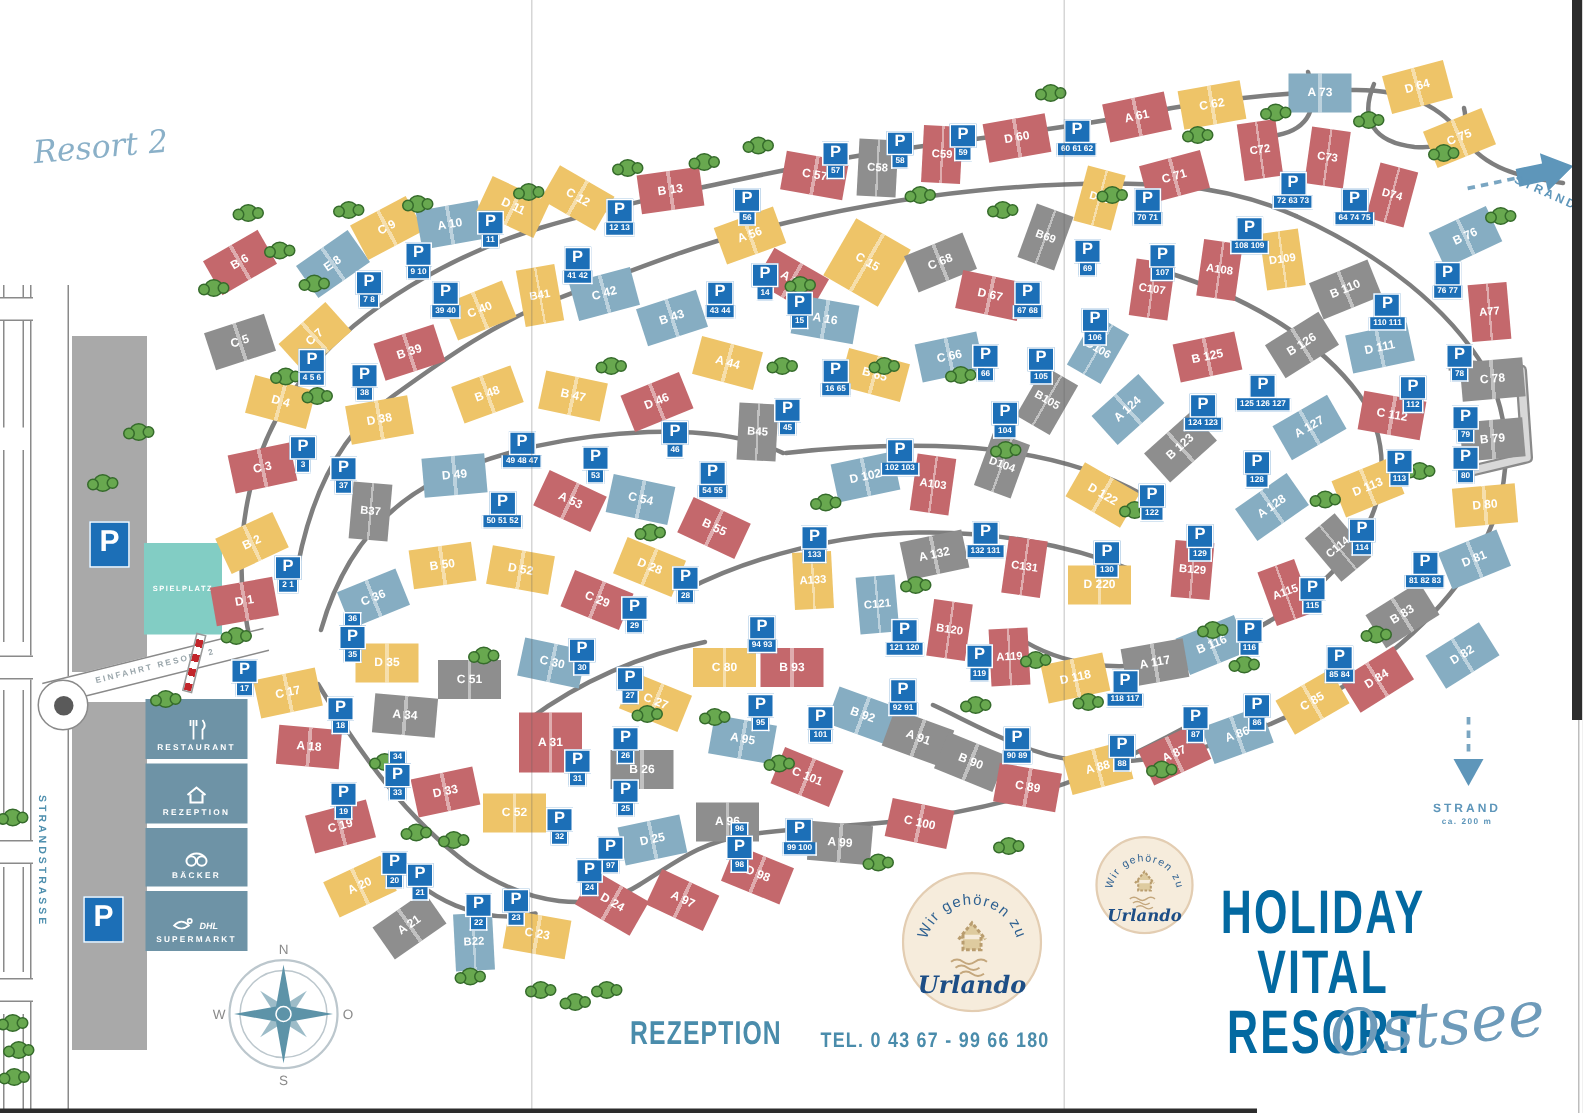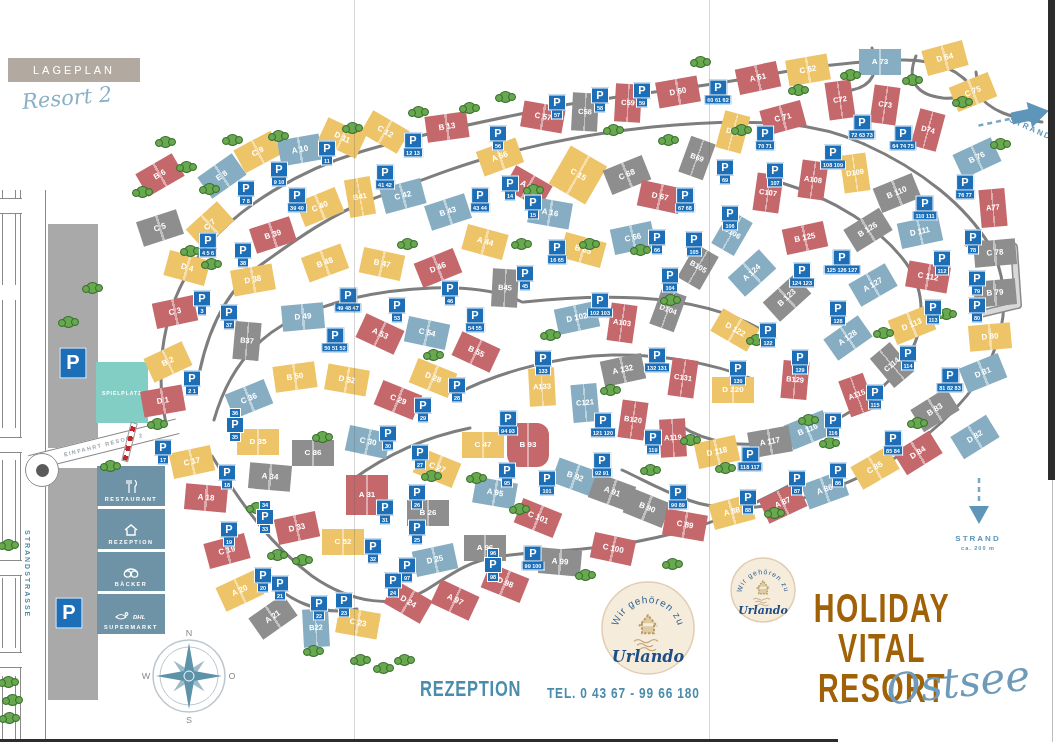--- a/index.html
+++ b/index.html
@@ -46,21 +46,21 @@
     display:flex;align-items:center;justify-content:center;font-size:11px;letter-spacing:3px;z-index:9}
   .resort2{position:absolute;left:22px;top:86px;font-family:"DejaVu Serif",serif;font-style:italic;
     font-size:21px;color:#8ab0c8;transform:rotate(-5deg);z-index:9}
   .spielplatz{position:absolute;left:96px;top:362px;width:52px;height:61px;background:#82cdc4;z-index:2;
     display:flex;align-items:center;justify-content:center;color:#fff;font-size:5px;font-weight:bold;letter-spacing:1px}
   .strandstrasse{position:absolute;left:24px;top:530px;height:190px;z-index:3;color:#4e8fae;
     font-size:7px;font-weight:bold;letter-spacing:2px;writing-mode:vertical-rl}
   .legend-block{position:absolute;left:97px;width:68px;background:#6e93a6;z-index:3;color:#fff;
     display:flex;flex-direction:column;align-items:center;justify-content:flex-end;padding-bottom:4px;box-sizing:border-box}
   .legend-block .lbl{font-size:5.5px;font-weight:bold;letter-spacing:1.5px;margin-top:2px}
-  .title{position:absolute;left:742px;top:588px;width:280px;text-align:center;color:#a16207;z-index:9}
+  .title{position:absolute;left:742px;top:588px;width:280px;text-align:center;color:#0369a1;z-index:9}
   .title .t1,.title .t2{font-size:41px;font-weight:bold;letter-spacing:2px;line-height:40px;transform:scaleX(.70);transform-origin:center}
   .ostsee{position:absolute;left:886px;top:658px;font-family:"DejaVu Serif",serif;font-style:italic;
     font-size:42px;color:#6e9bba;transform:rotate(-6deg);z-index:10}
   .reception{position:absolute;left:420px;top:676px;z-index:9;display:flex;align-items:flex-end;color:#4a8cab;white-space:nowrap}
   .reception .r1{font-size:22px;font-weight:bold;letter-spacing:1px;transform:scaleX(.75);transform-origin:left bottom}
   .reception .r2{font-size:14px;font-weight:bold;letter-spacing:1px;transform:scaleX(.85);transform-origin:left bottom;margin-left:-8px;margin-bottom:1px}
   .strandtop-txt{position:absolute;left:1008px;top:124px;color:#5e96ba;font-size:8px;font-weight:bold;
     letter-spacing:2px;transform:rotate(24deg);z-index:9}
   .strandbot{position:absolute;left:948px;top:534px;width:60px;text-align:center;color:#5e96ba;z-index:9}
   .strandbot .s1{font-size:8px;font-weight:bold;letter-spacing:2px}
@@ -112,21 +112,20 @@
   <div class="graylot" style="left:48px;top:224px;width:50px;height:224px"></div>
   <div class="graylot" style="left:48px;top:468px;width:50px;height:232px"></div>
   <div class="entrance">
     <span>EINFAHRT RESORT 2</span>
   </div>
   <div class="roundabout">
       <i></i>
     </div>
   <div class="barrier"></div>
 
-  <div class="lageplan">LAGEPLAN</div>
   <div class="resort2">Resort 2</div>
 
   <div class="spielplatz">SPIELPLATZ</div>
   <div class="strandstrasse">STRANDSTRASSE</div>
   <div id="legend-col">
       <div class="legend-block" style="top: 466px; height: 40px;">
         <svg width="16" height="15" viewBox="0 0 16 15">
           <g stroke="#fff" stroke-width="1.2" fill="none">
             <path d="M4,1 v4 M6,1 v4 M8,1 v4 M6,5 v9"></path>
             <path d="M12,1 c1.8,2.5 1.8,5 0,6.5 V14"></path>
@@ -194,21 +193,21 @@
       <div class="bld c-yellow" style="width: 42px; height: 26px; left: 382px; top: 264px; transform: translate(-50%, -50%) rotate(12deg);">B 47</div>
       <div class="bld c-yellow" style="width: 42px; height: 26px; left: 253px; top: 280px; transform: translate(-50%, -50%) rotate(-10deg);">D 38</div>
       <div class="bld c-blue" style="width: 42px; height: 26px; left: 303px; top: 317px; transform: translate(-50%, -50%) rotate(-5deg);">D 49</div>
       <div class="bld c-red" style="width: 42px; height: 26px; left: 438px; top: 268px; transform: translate(-50%, -50%) rotate(-22deg);">D 46</div>
       <div class="bld c-red" style="width: 42px; height: 26px; left: 380px; top: 334px; transform: translate(-50%, -50%) rotate(25deg);">A 53</div>
       <div class="bld c-blue" style="width: 42px; height: 26px; left: 427px; top: 333px; transform: translate(-50%, -50%) rotate(12deg);">C 54</div>
       <div class="bld c-red" style="width: 42px; height: 26px; left: 476px; top: 352px; transform: translate(-50%, -50%) rotate(25deg);">B 55</div>
       <div class="bld c-yellow" style="width: 42px; height: 26px; left: 295px; top: 377px; transform: translate(-50%, -50%) rotate(-8deg);">B 50</div>
       <div class="bld c-yellow" style="width: 42px; height: 26px; left: 347px; top: 380px; transform: translate(-50%, -50%) rotate(10deg);">D 52</div>
       <div class="bld c-yellow" style="width: 42px; height: 26px; left: 258px; top: 442px; transform: translate(-50%, -50%) rotate(0deg);">D 35</div>
-      <div class="bld c-gray" style="width: 42px; height: 26px; left: 313px; top: 453px; transform: translate(-50%, -50%) rotate(0deg);">C 86</div>
+      <div class="bld c-gray" style="width: 42px; height: 26px; left: 313px; top: 453px; transform: translate(-50%, -50%) rotate(0deg);">C 51</div>
       <div class="bld c-gray" style="width: 42px; height: 26px; left: 270px; top: 477px; transform: translate(-50%, -50%) rotate(5deg);">A 34</div>
       <div class="bld c-blue" style="width: 42px; height: 26px; left: 368px; top: 442px; transform: translate(-50%, -50%) rotate(12deg);">C 30</div>
       <div class="bld c-red" style="width: 42px; height: 26px; left: 398px; top: 400px; transform: translate(-50%, -50%) rotate(22deg);">C 29</div>
       <div class="bld c-yellow" style="width: 42px; height: 26px; left: 433px; top: 378px; transform: translate(-50%, -50%) rotate(22deg);">D 28</div>
       <div class="bld c-yellow" style="width: 42px; height: 26px; left: 437px; top: 468px; transform: translate(-50%, -50%) rotate(22deg);">C 27</div>
       <div class="bld c-red" style="width: 42px; height: 40px; left: 367px; top: 495px; transform: translate(-50%, -50%) rotate(0deg);">A 31</div>
       <div class="bld c-gray" style="width: 42px; height: 26px; left: 428px; top: 513px; transform: translate(-50%, -50%) rotate(0deg);">B 26</div>
       <div class="bld c-red" style="width: 42px; height: 26px; left: 297px; top: 528px; transform: translate(-50%, -50%) rotate(-12deg);">D 33</div>
       <div class="bld c-yellow" style="width: 42px; height: 26px; left: 343px; top: 542px; transform: translate(-50%, -50%) rotate(0deg);">C 52</div>
       <div class="bld c-blue" style="width: 42px; height: 26px; left: 435px; top: 560px; transform: translate(-50%, -50%) rotate(-12deg);">D 25</div>
@@ -227,22 +226,22 @@
       <div class="bld c-red" style="width: 42px; height: 26px; left: 505px; top: 583px; transform: translate(-50%, -50%) rotate(22deg);">D 98</div>
       <div class="bld c-gray" style="width: 42px; height: 26px; left: 485px; top: 548px; transform: translate(-50%, -50%) rotate(0deg);">A 96</div>
       <div class="bld c-gray" style="width: 42px; height: 26px; left: 560px; top: 562px; transform: translate(-50%, -50%) rotate(5deg);">A 99</div>
       <div class="bld c-red" style="width: 42px; height: 26px; left: 613px; top: 549px; transform: translate(-50%, -50%) rotate(12deg);">C 100</div>
       <div class="bld c-red" style="width: 42px; height: 26px; left: 538px; top: 518px; transform: translate(-50%, -50%) rotate(22deg);">C 101</div>
       <div class="bld c-blue" style="width: 42px; height: 26px; left: 495px; top: 493px; transform: translate(-50%, -50%) rotate(10deg);">A 95</div>
       <div class="bld c-blue" style="width: 42px; height: 26px; left: 575px; top: 477px; transform: translate(-50%, -50%) rotate(20deg);">B 92</div>
       <div class="bld c-gray" style="width: 42px; height: 26px; left: 612px; top: 492px; transform: translate(-50%, -50%) rotate(20deg);">A 91</div>
       <div class="bld c-gray" style="width: 42px; height: 26px; left: 647px; top: 508px; transform: translate(-50%, -50%) rotate(22deg);">B 90</div>
       <div class="bld c-red" style="width: 42px; height: 26px; left: 685px; top: 525px; transform: translate(-50%, -50%) rotate(10deg);">C 89</div>
-      <div class="bld c-red" style="width: 42px; height: 44px; left: 528px; top: 445px; transform: translate(-50%, -50%) rotate(0deg); border-radius: 12px;">B 93</div>
-      <div class="bld c-yellow" style="width: 42px; height: 26px; left: 483px; top: 445px; transform: translate(-50%, -50%) rotate(0deg);">C 47</div>
+      <div class="bld c-red" style="width: 42px; height: 26px; left: 528px; top: 445px; transform: translate(-50%, -50%) rotate(0deg);">B 93</div>
+      <div class="bld c-yellow" style="width: 42px; height: 26px; left: 483px; top: 445px; transform: translate(-50%, -50%) rotate(0deg);">C 80</div>
       <div class="bld c-blue v" style="width: 26px; height: 38px; left: 585px; top: 403px; transform: translate(-50%, -50%) rotate(-5deg);">
         <span style="display: block;">C</span>
         <span style="display: block;">121</span>
       </div>
       <div class="bld c-red v" style="width: 26px; height: 38px; left: 633px; top: 420px; transform: translate(-50%, -50%) rotate(8deg);">
         <span style="display: block;">B</span>
         <span style="display: block;">120</span>
       </div>
       <div class="bld c-red v" style="width: 26px; height: 38px; left: 673px; top: 438px; transform: translate(-50%, -50%) rotate(-3deg);">
         <span style="display: block;">A</span>

